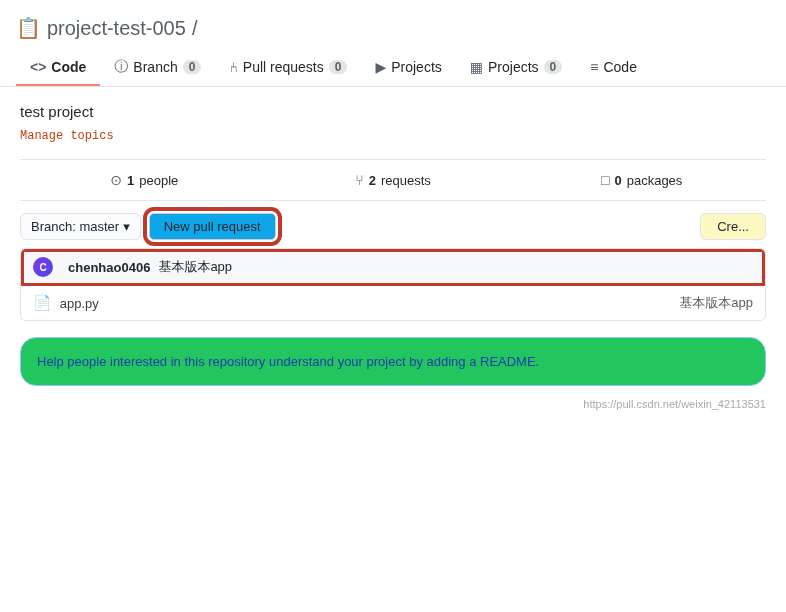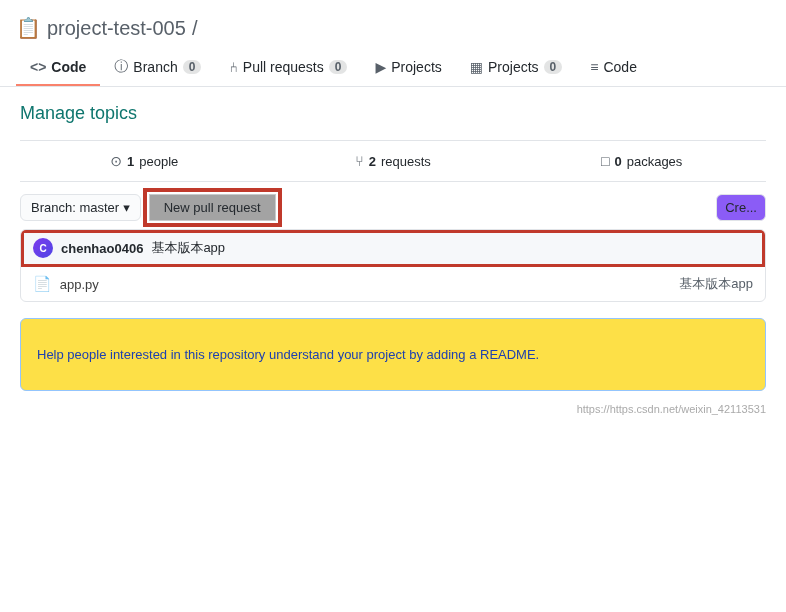--- a/index.html
+++ b/index.html
@@ -70,24 +70,25 @@
     }
     .main-content {
       padding: 16px 20px;
     }
     .repo-description {
       font-size: 15px;
       color: #24292e;
       margin-bottom: 6px;
     }
     .manage-topics-link {
-      color: #0f766e;
-      font-size: 18px;
+      color: #c2410c;
+      font-size: 12px;
       cursor: pointer;
       text-decoration: none;
+      font-family: Liberation Mono, monospace;
     }
     .stats-row {
       display: flex;
       gap: 0;
       margin-top: 16px;
       padding: 12px 0;
       border-top: 1px solid #e1e4e8;
       border-bottom: 1px solid #e1e4e8;
     }
     .stat-item {
@@ -120,37 +121,37 @@
       border: 1px solid #e1e4e8;
       border-radius: 6px;
       padding: 5px 10px;
       font-size: 13px;
       cursor: pointer;
       background: #fafbfc;
       color: #24292e;
     }
     .new-pr-button {
       border: 1px solid #c8cacb;
-      border-radius: 0;
+      border-radius: 5px;
       padding: 5px 14px;
       font-size: 13px;
       cursor: pointer;
-      background: #a3a3a3;
+      background: #0ea5e9;
       color: #24292e;
       font-weight: 500;
       outline: 4px solid #c0392b;
       outline-offset: 2px;
     }
     .create-button {
       border: 1px solid #e1e4e8;
       border-radius: 6px;
-      padding: 5px 8px;
-      font-size: 13px;
-      cursor: pointer;
-      background: #8b5cf6;
+      padding: 5px 16px;
+      font-size: 13px;
+      cursor: pointer;
+      background: #fef9c3;
       color: #24292e;
       margin-left: auto;
     }
     .file-table {
       border: 1px solid #e1e4e8;
       border-radius: 6px;
       overflow: hidden;
       margin-top: 8px;
     }
     .commit-row {
@@ -172,20 +173,21 @@
       display: flex;
       align-items: center;
       justify-content: center;
       font-size: 10px;
       color: #fff;
       font-weight: bold;
     }
     .commit-author {
       font-weight: 600;
       color: #24292e;
+      margin-left: 7px;
     }
     .commit-message {
       color: #24292e;
     }
     .file-row {
       display: flex;
       align-items: center;
       padding: 8px 12px;
       border-bottom: 1px solid #e1e4e8;
       font-size: 13px;
@@ -200,24 +202,24 @@
     }
     .file-name {
       color: #404040;
       cursor: pointer;
     }
     .file-commit-msg {
       margin-left: auto;
       color: #586069;
     }
     .readme-banner {
-      background: #fde047;
+      background: #22c55e;
       border: 1px solid #93c5fd;
-      border-radius: 6px;
-      padding: 28px 16px;
+      border-radius: 16px;
+      padding: 16px 16px;
       margin-top: 16px;
       font-size: 13px;
       color: #1e40af;
     }
     .watermark {
       text-align: right;
       font-size: 11px;
       color: #aaa;
       margin-top: 12px;
     }
@@ -258,20 +260,21 @@
       </li>
       <li class="nav-tab">
         <span class="tab-icon">≡</span>
         <span>Code</span>
       </li>
     </ul>
   </nav>
 </div>
 
 <div class="main-content">
+  <div class="repo-description">test project</div>
   <a class="manage-topics-link">Manage topics</a>
 
   <div class="stats-row">
     <div class="stat-item">
       <span class="stat-icon">⊙</span>
       <span class="stat-count">1</span>
       <span>people</span>
     </div>
     <div class="stat-item">
       <span class="stat-icon">⑂</span>
@@ -307,15 +310,15 @@
       <span class="file-name">app.py</span>
       <span class="file-commit-msg">基本版本app</span>
     </div>
   </div>
 
   <div class="readme-banner">
     <span>Help people interested in this repository understand your project by adding a README.</span>
   </div>
 
   <div class="watermark">
-    <span>https://https.csdn.net/weixin_42113531</span>
+    <span>https://pull.csdn.net/weixin_42113531</span>
   </div>
 </div>
 
 </body></html>

